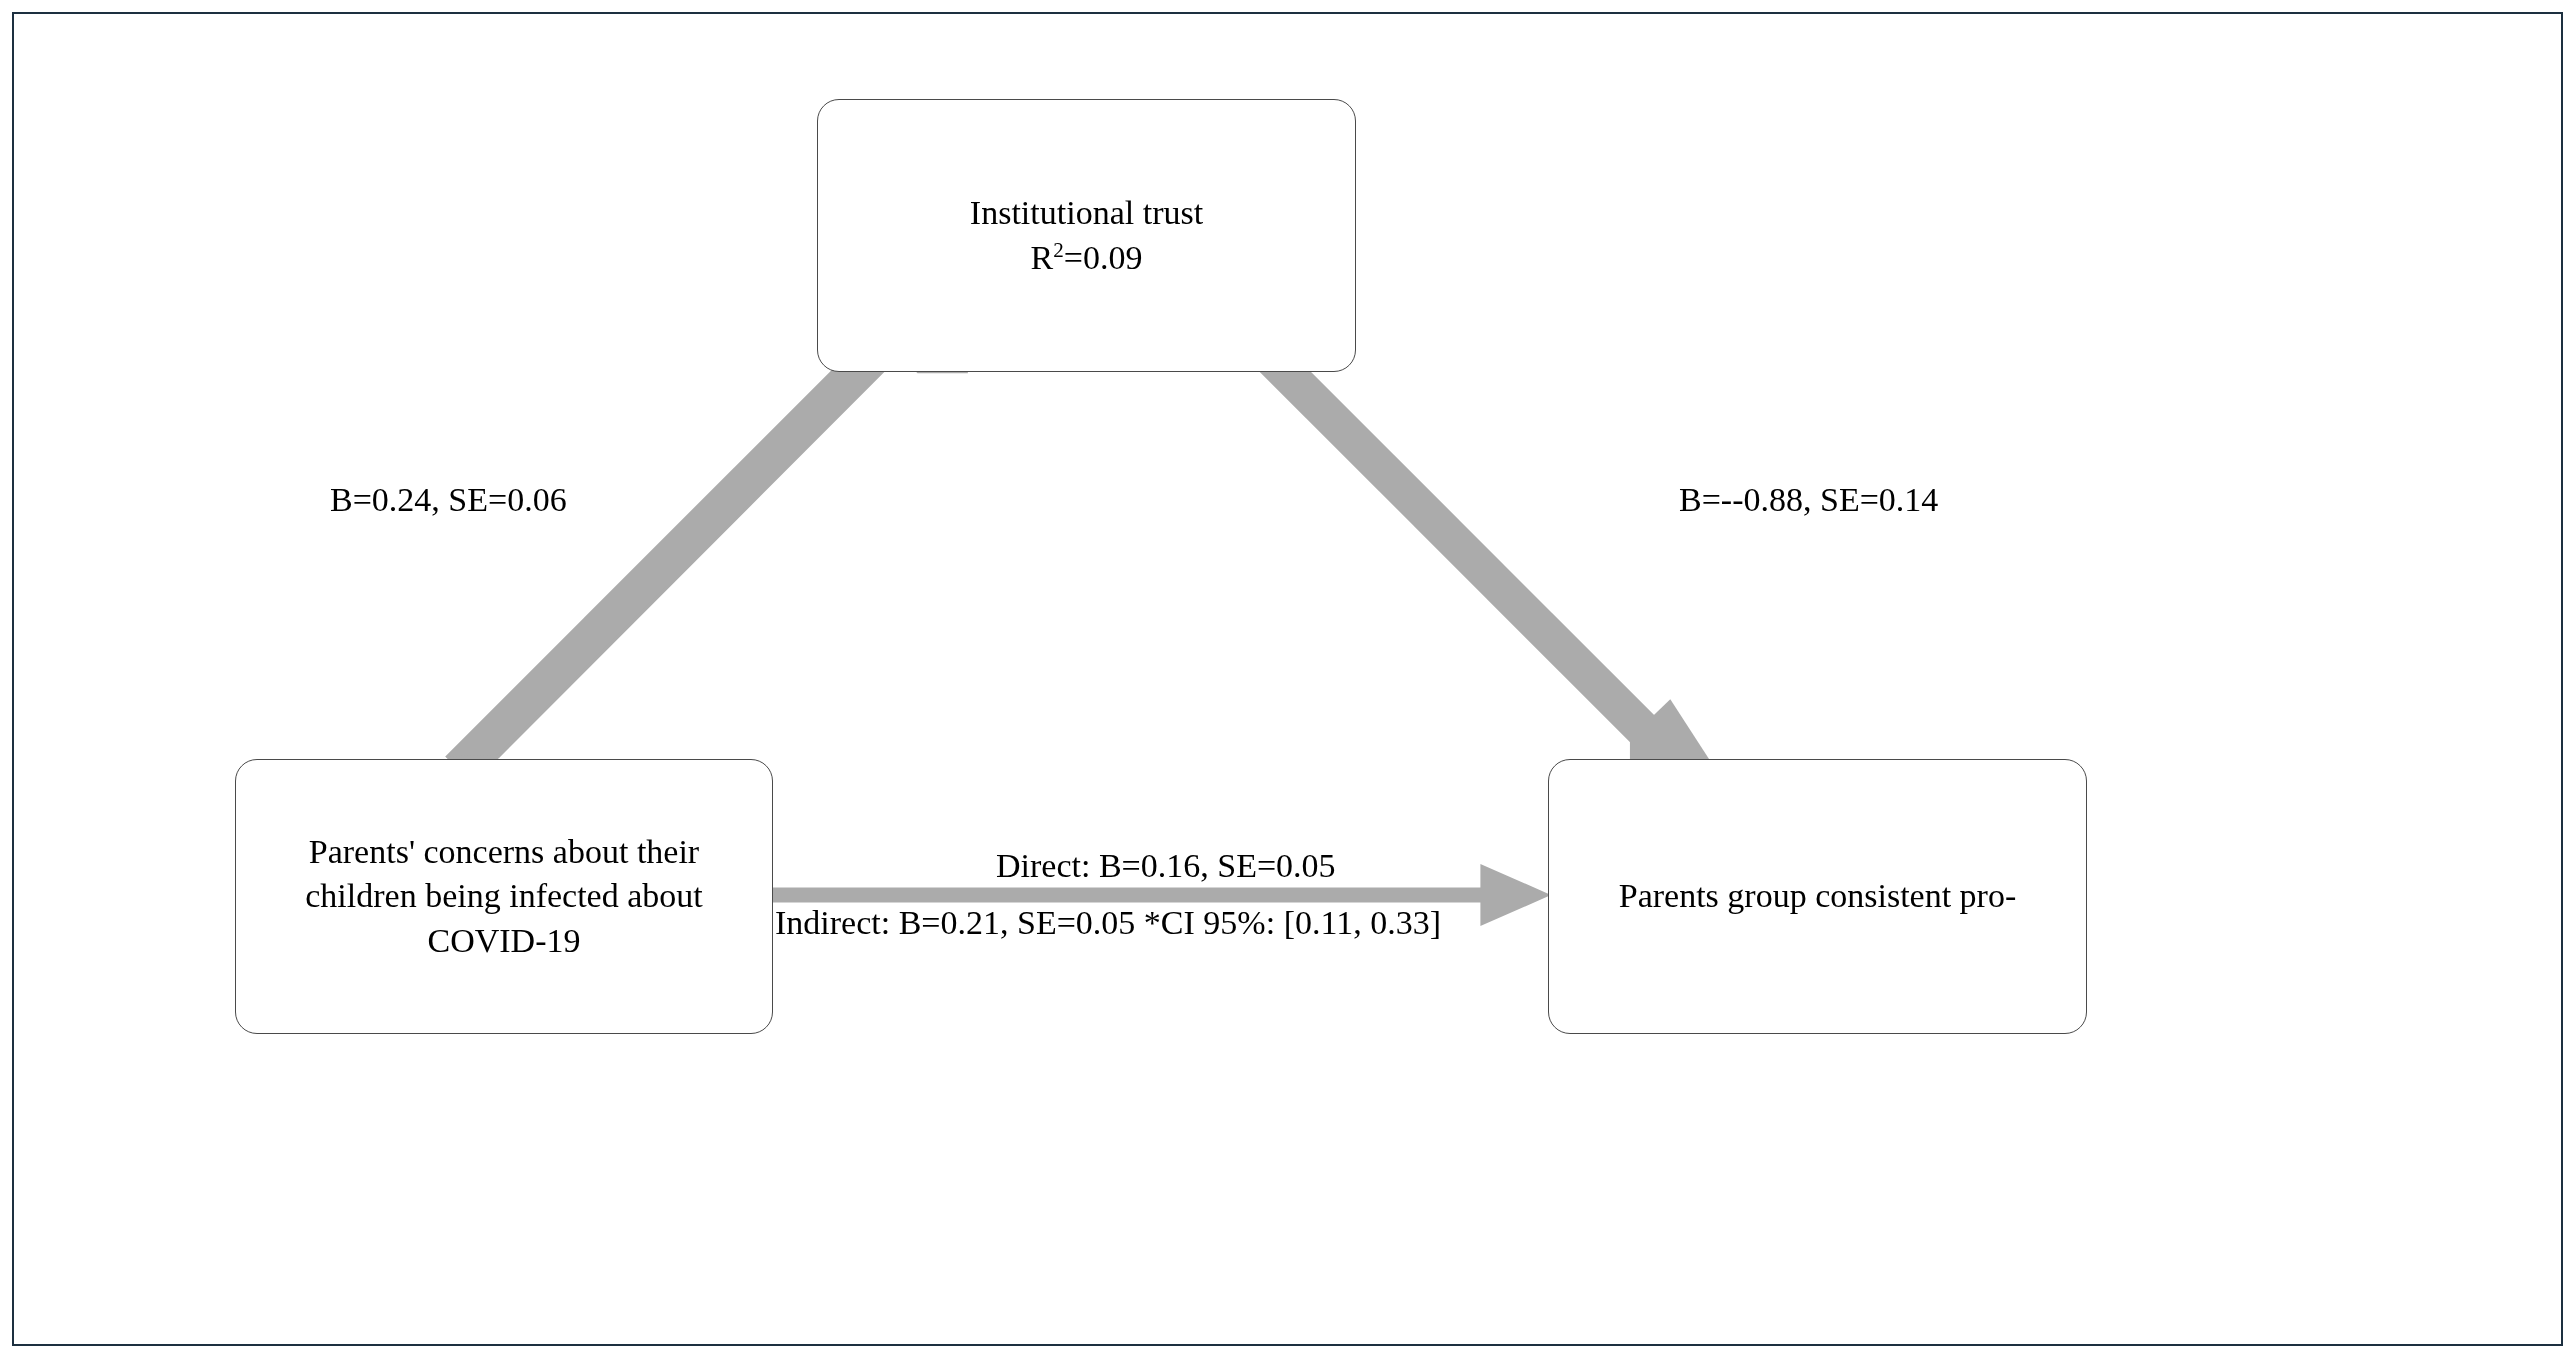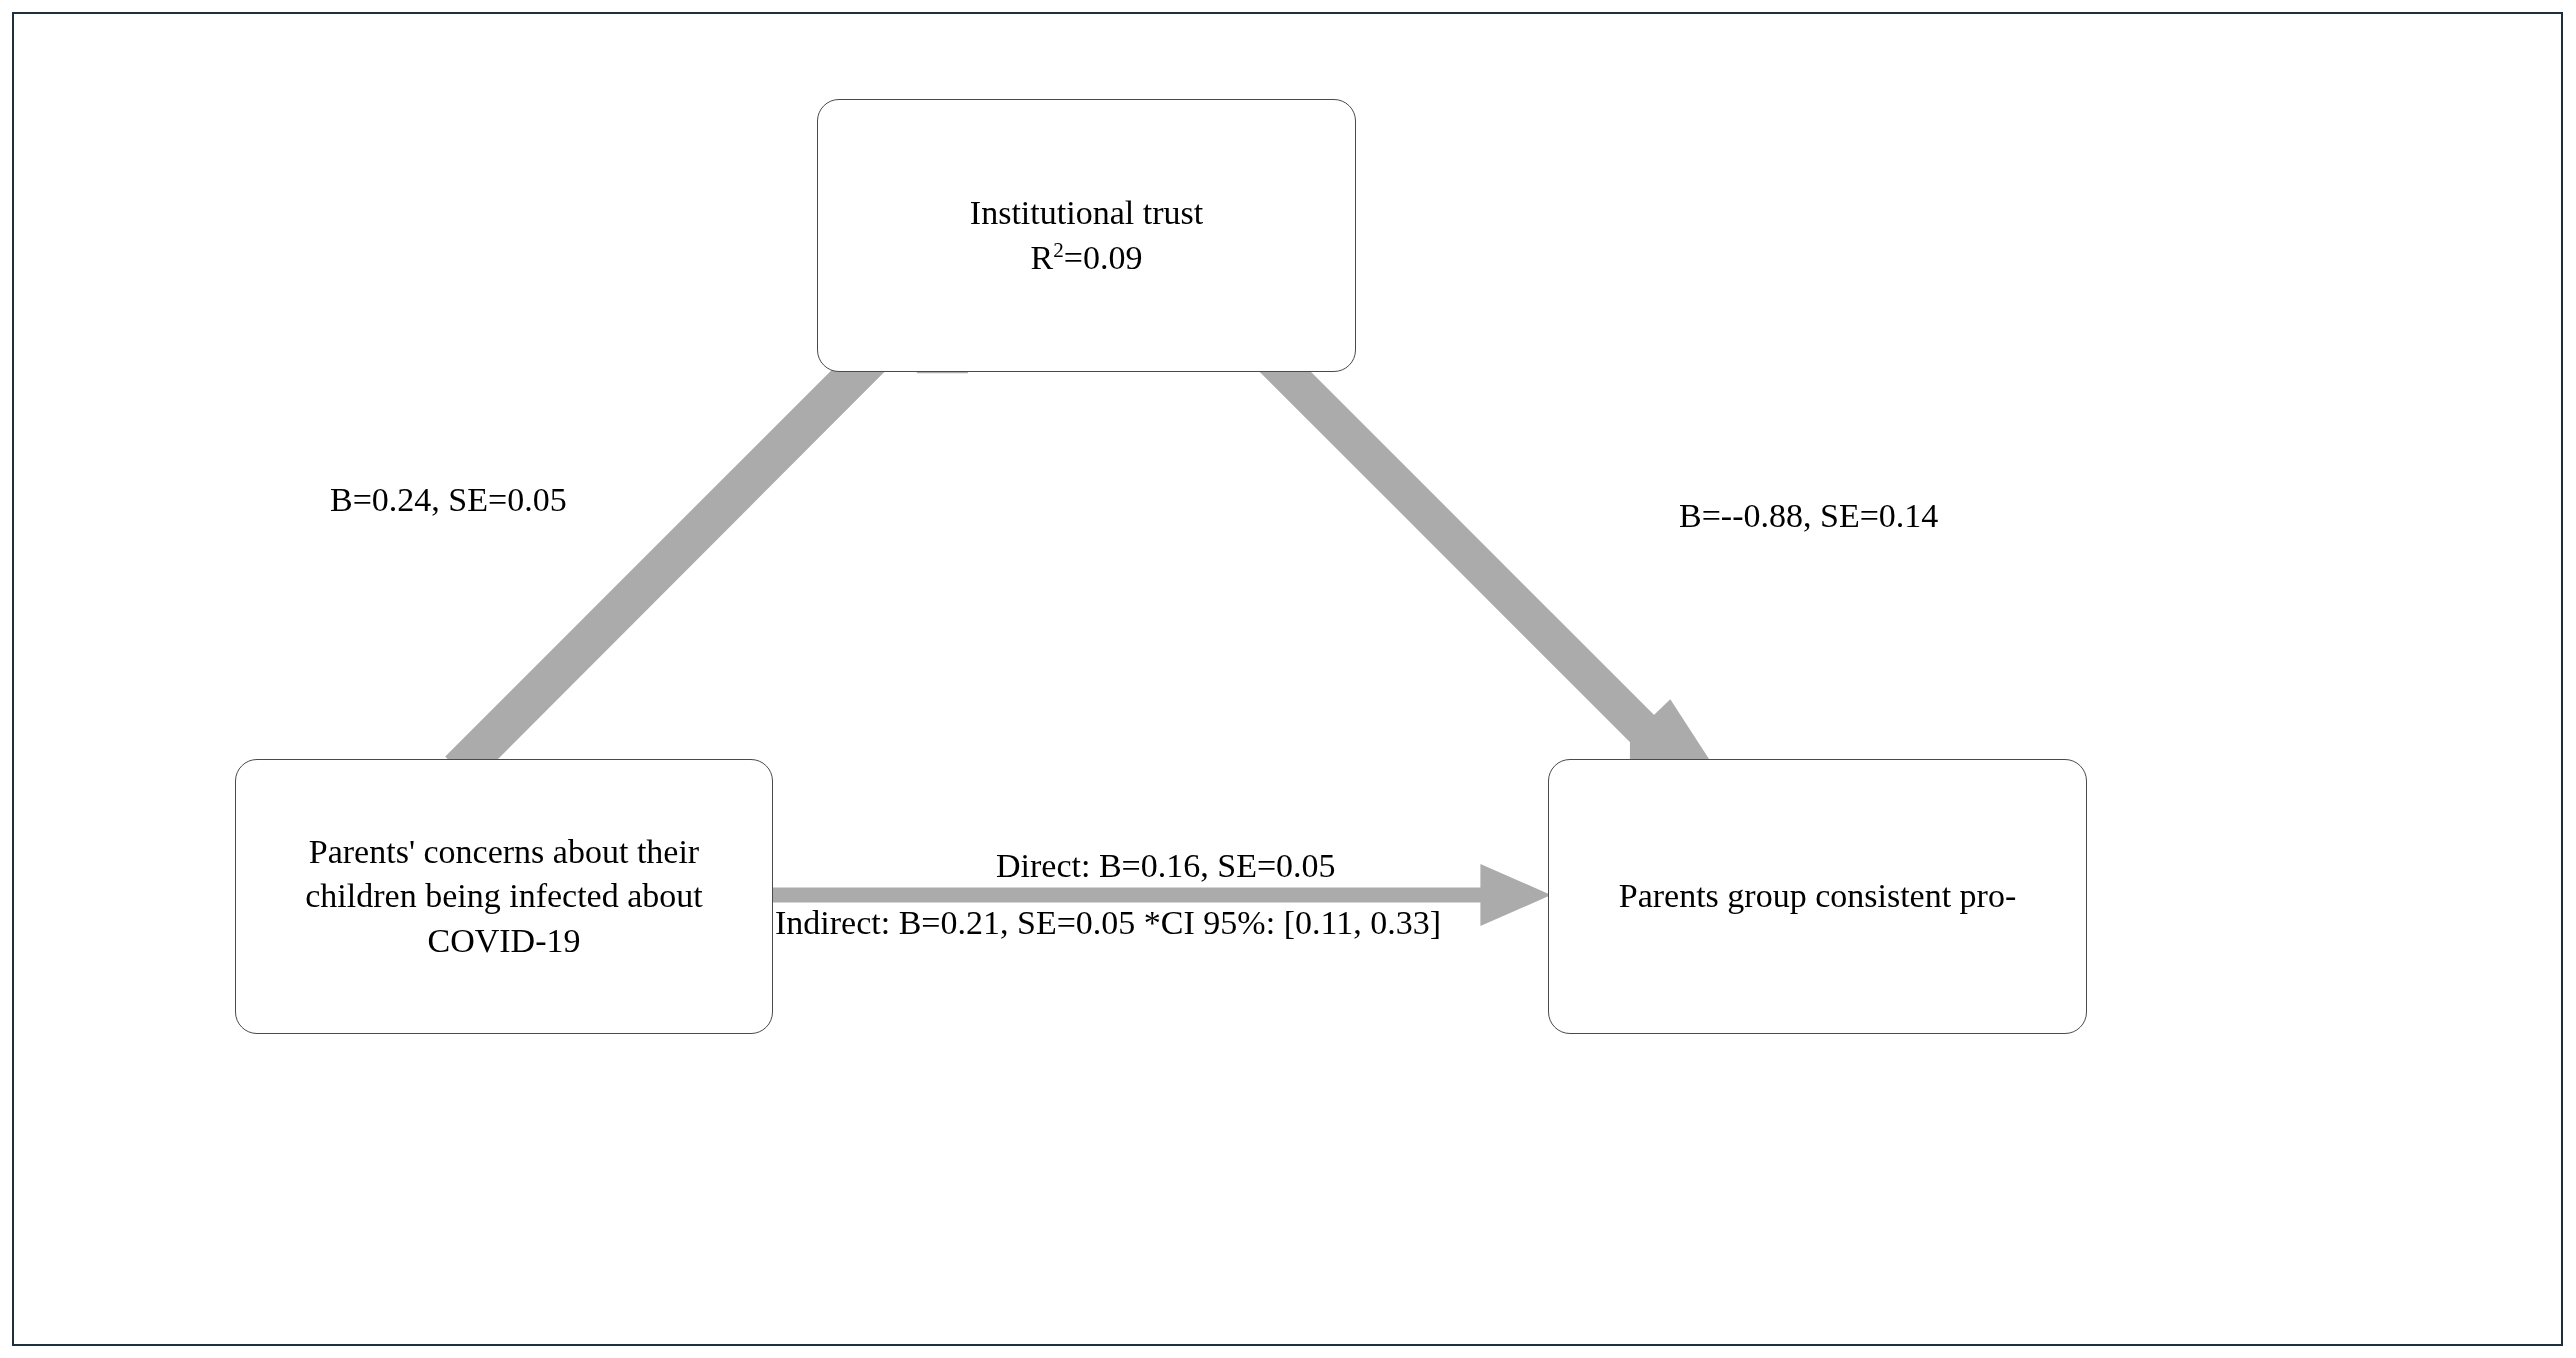--- a/index.html
+++ b/index.html
@@ -73,21 +73,21 @@
   sup { font-size: 0.62em; vertical-align: super; line-height: 0; }
 
   .path-label {
     position: absolute;
     color: #000000;
     font-size: 34px;
     white-space: nowrap;
     z-index: 4;
   }
   #label-a  { left: 330px;  top: 481px; }
-  #label-b  { left: 1679px; top: 481px; margin-top: 16px; }
+  #label-b  { left: 1679px; top: 481px; }
   #label-direct {
     left: 996px;
     top: 847px;
     background: transparent;
   }
   #label-indirect {
     left: 775px;
     top: 904px;
   }
 </style>
@@ -134,19 +134,19 @@
       <span class="node-line">COVID-19</span>
     </div>
   </div>
 
   <div class="node-box" id="node-outcome">
     <div class="node-inner">
       <span class="node-line">Parents group consistent pro-</span>
     </div>
   </div>
 
-  <div class="path-label" id="label-a">B=0.24, SE=0.05</div>
+  <div class="path-label" id="label-a">B=0.24, SE=0.06</div>
   <div class="path-label" id="label-b">B=--0.88, SE=0.14</div>
   <div class="path-label" id="label-direct">Direct: B=0.16, SE=0.05</div>
   <div class="path-label" id="label-indirect">Indirect: B=0.21, SE=0.05 *CI 95%: [0.11, 0.33]</div>
 
 </div>
 
 
 </body></html>

